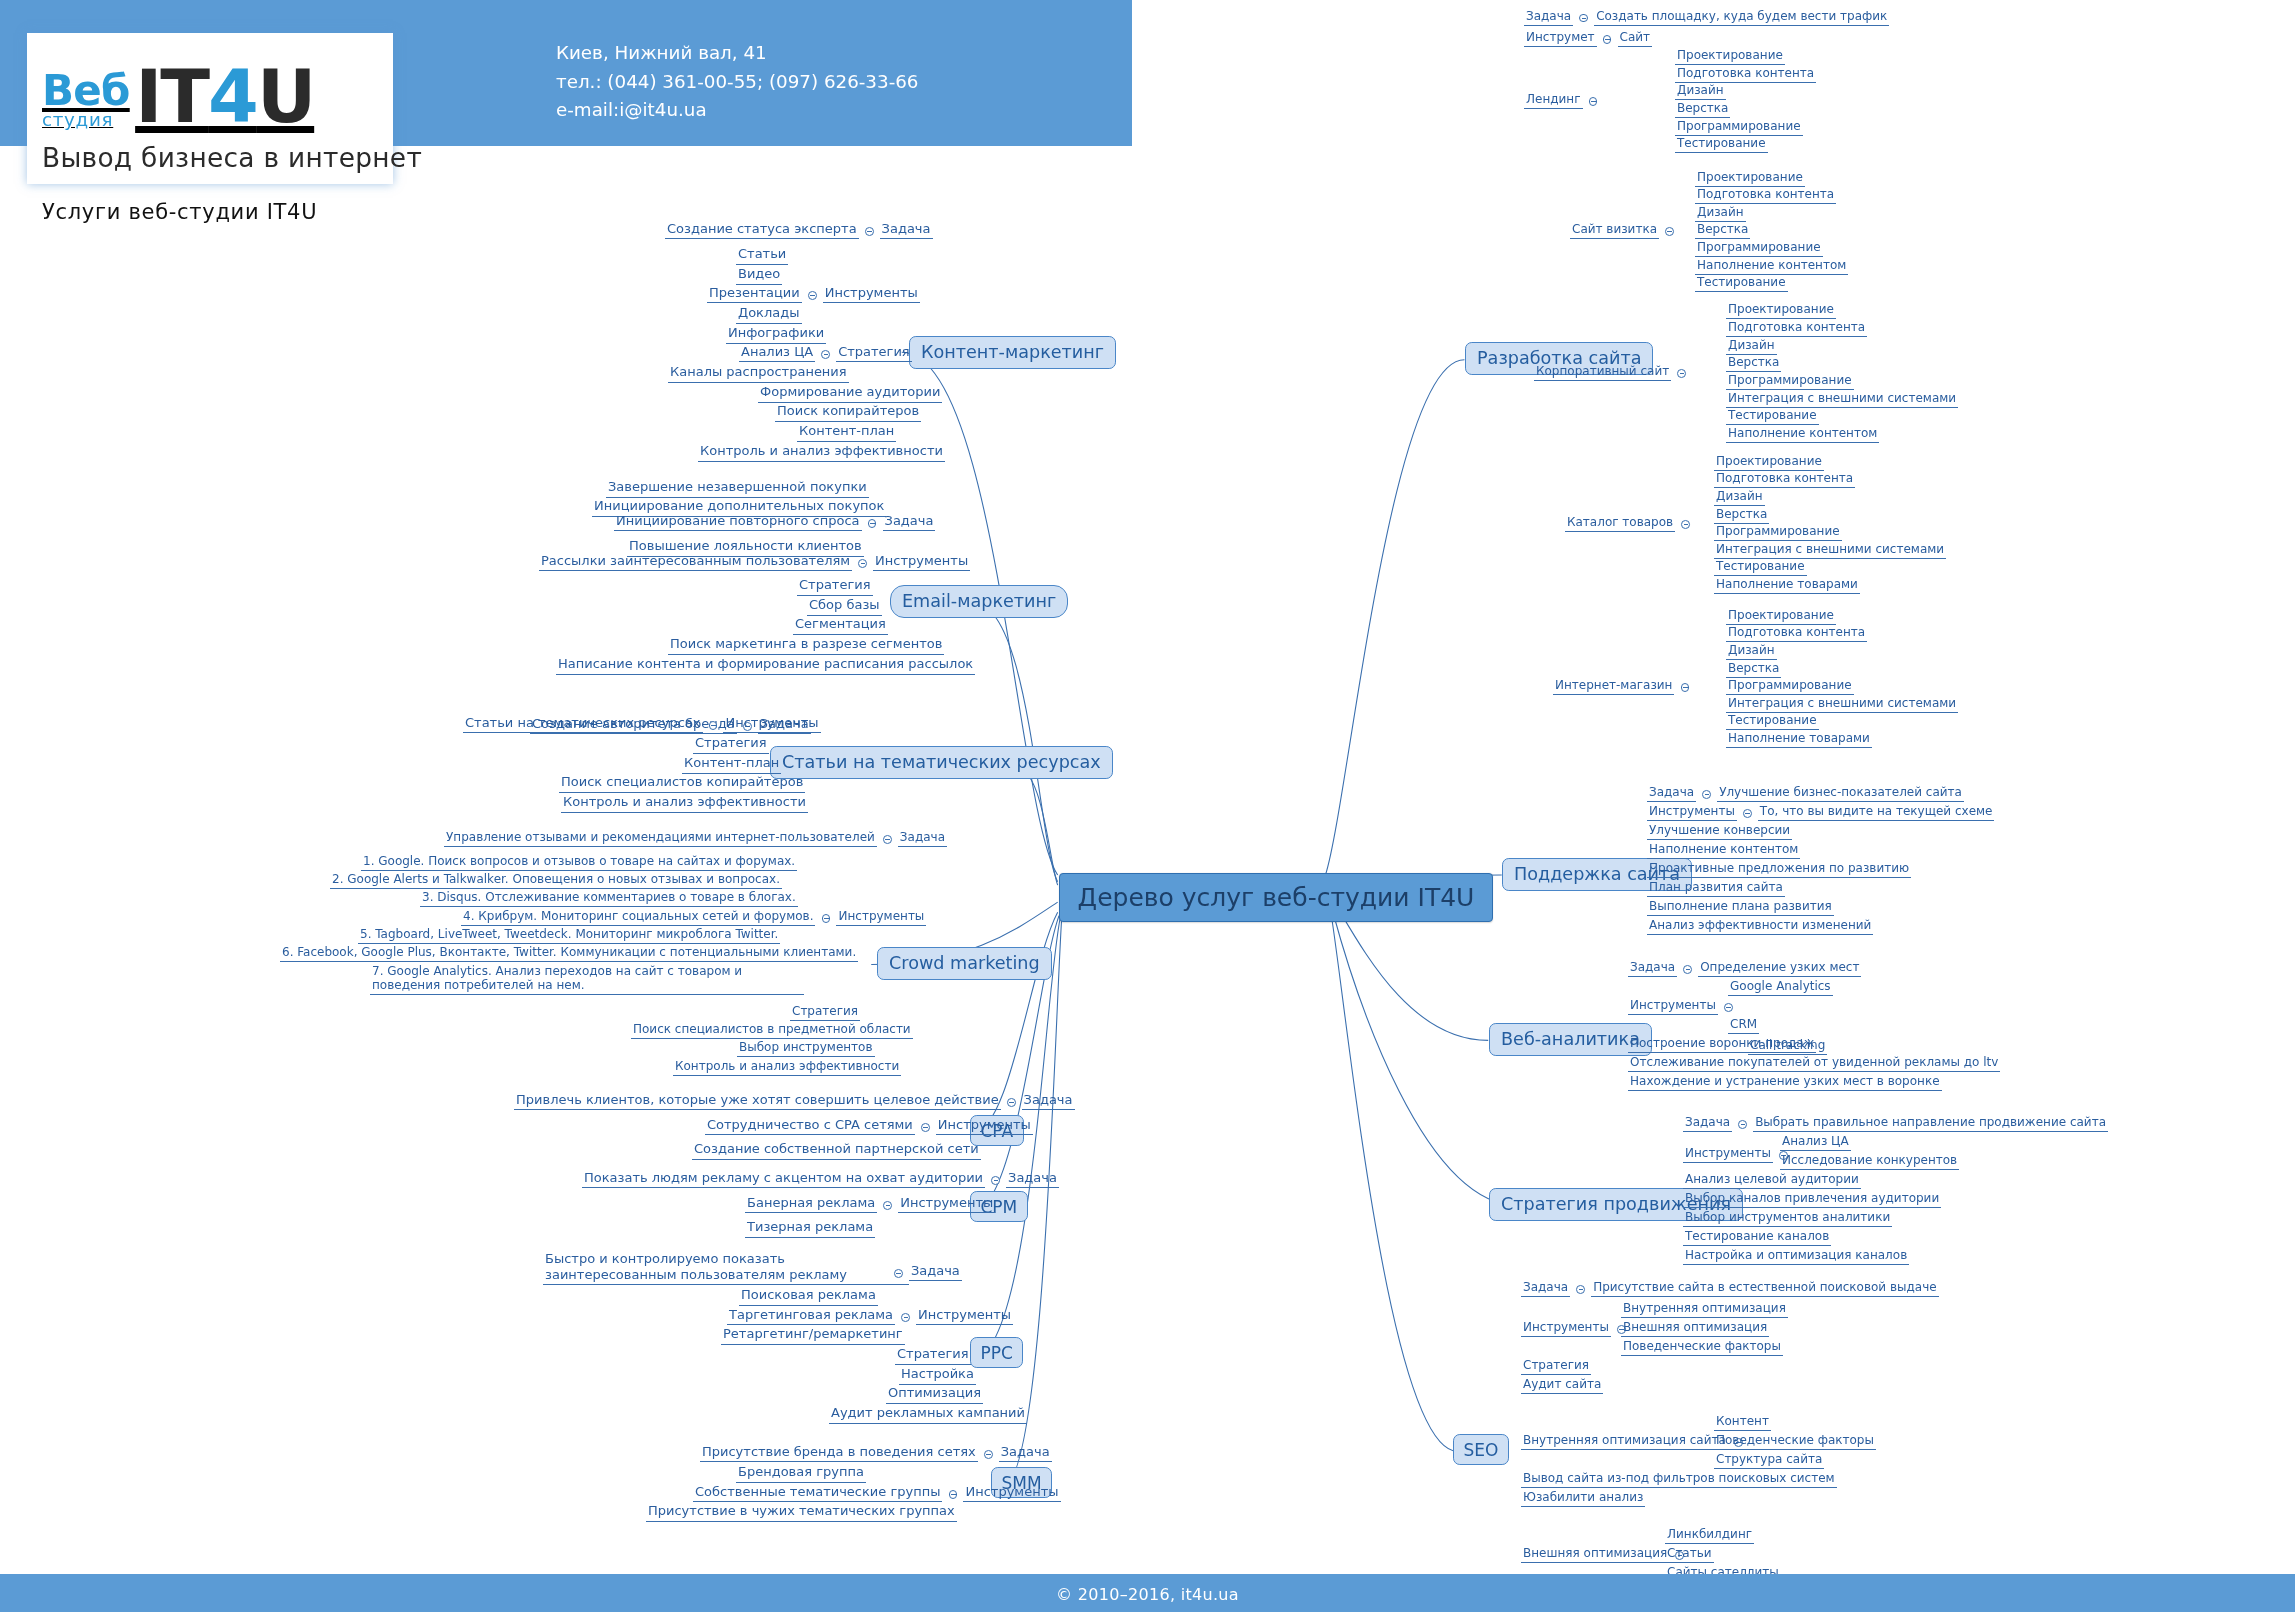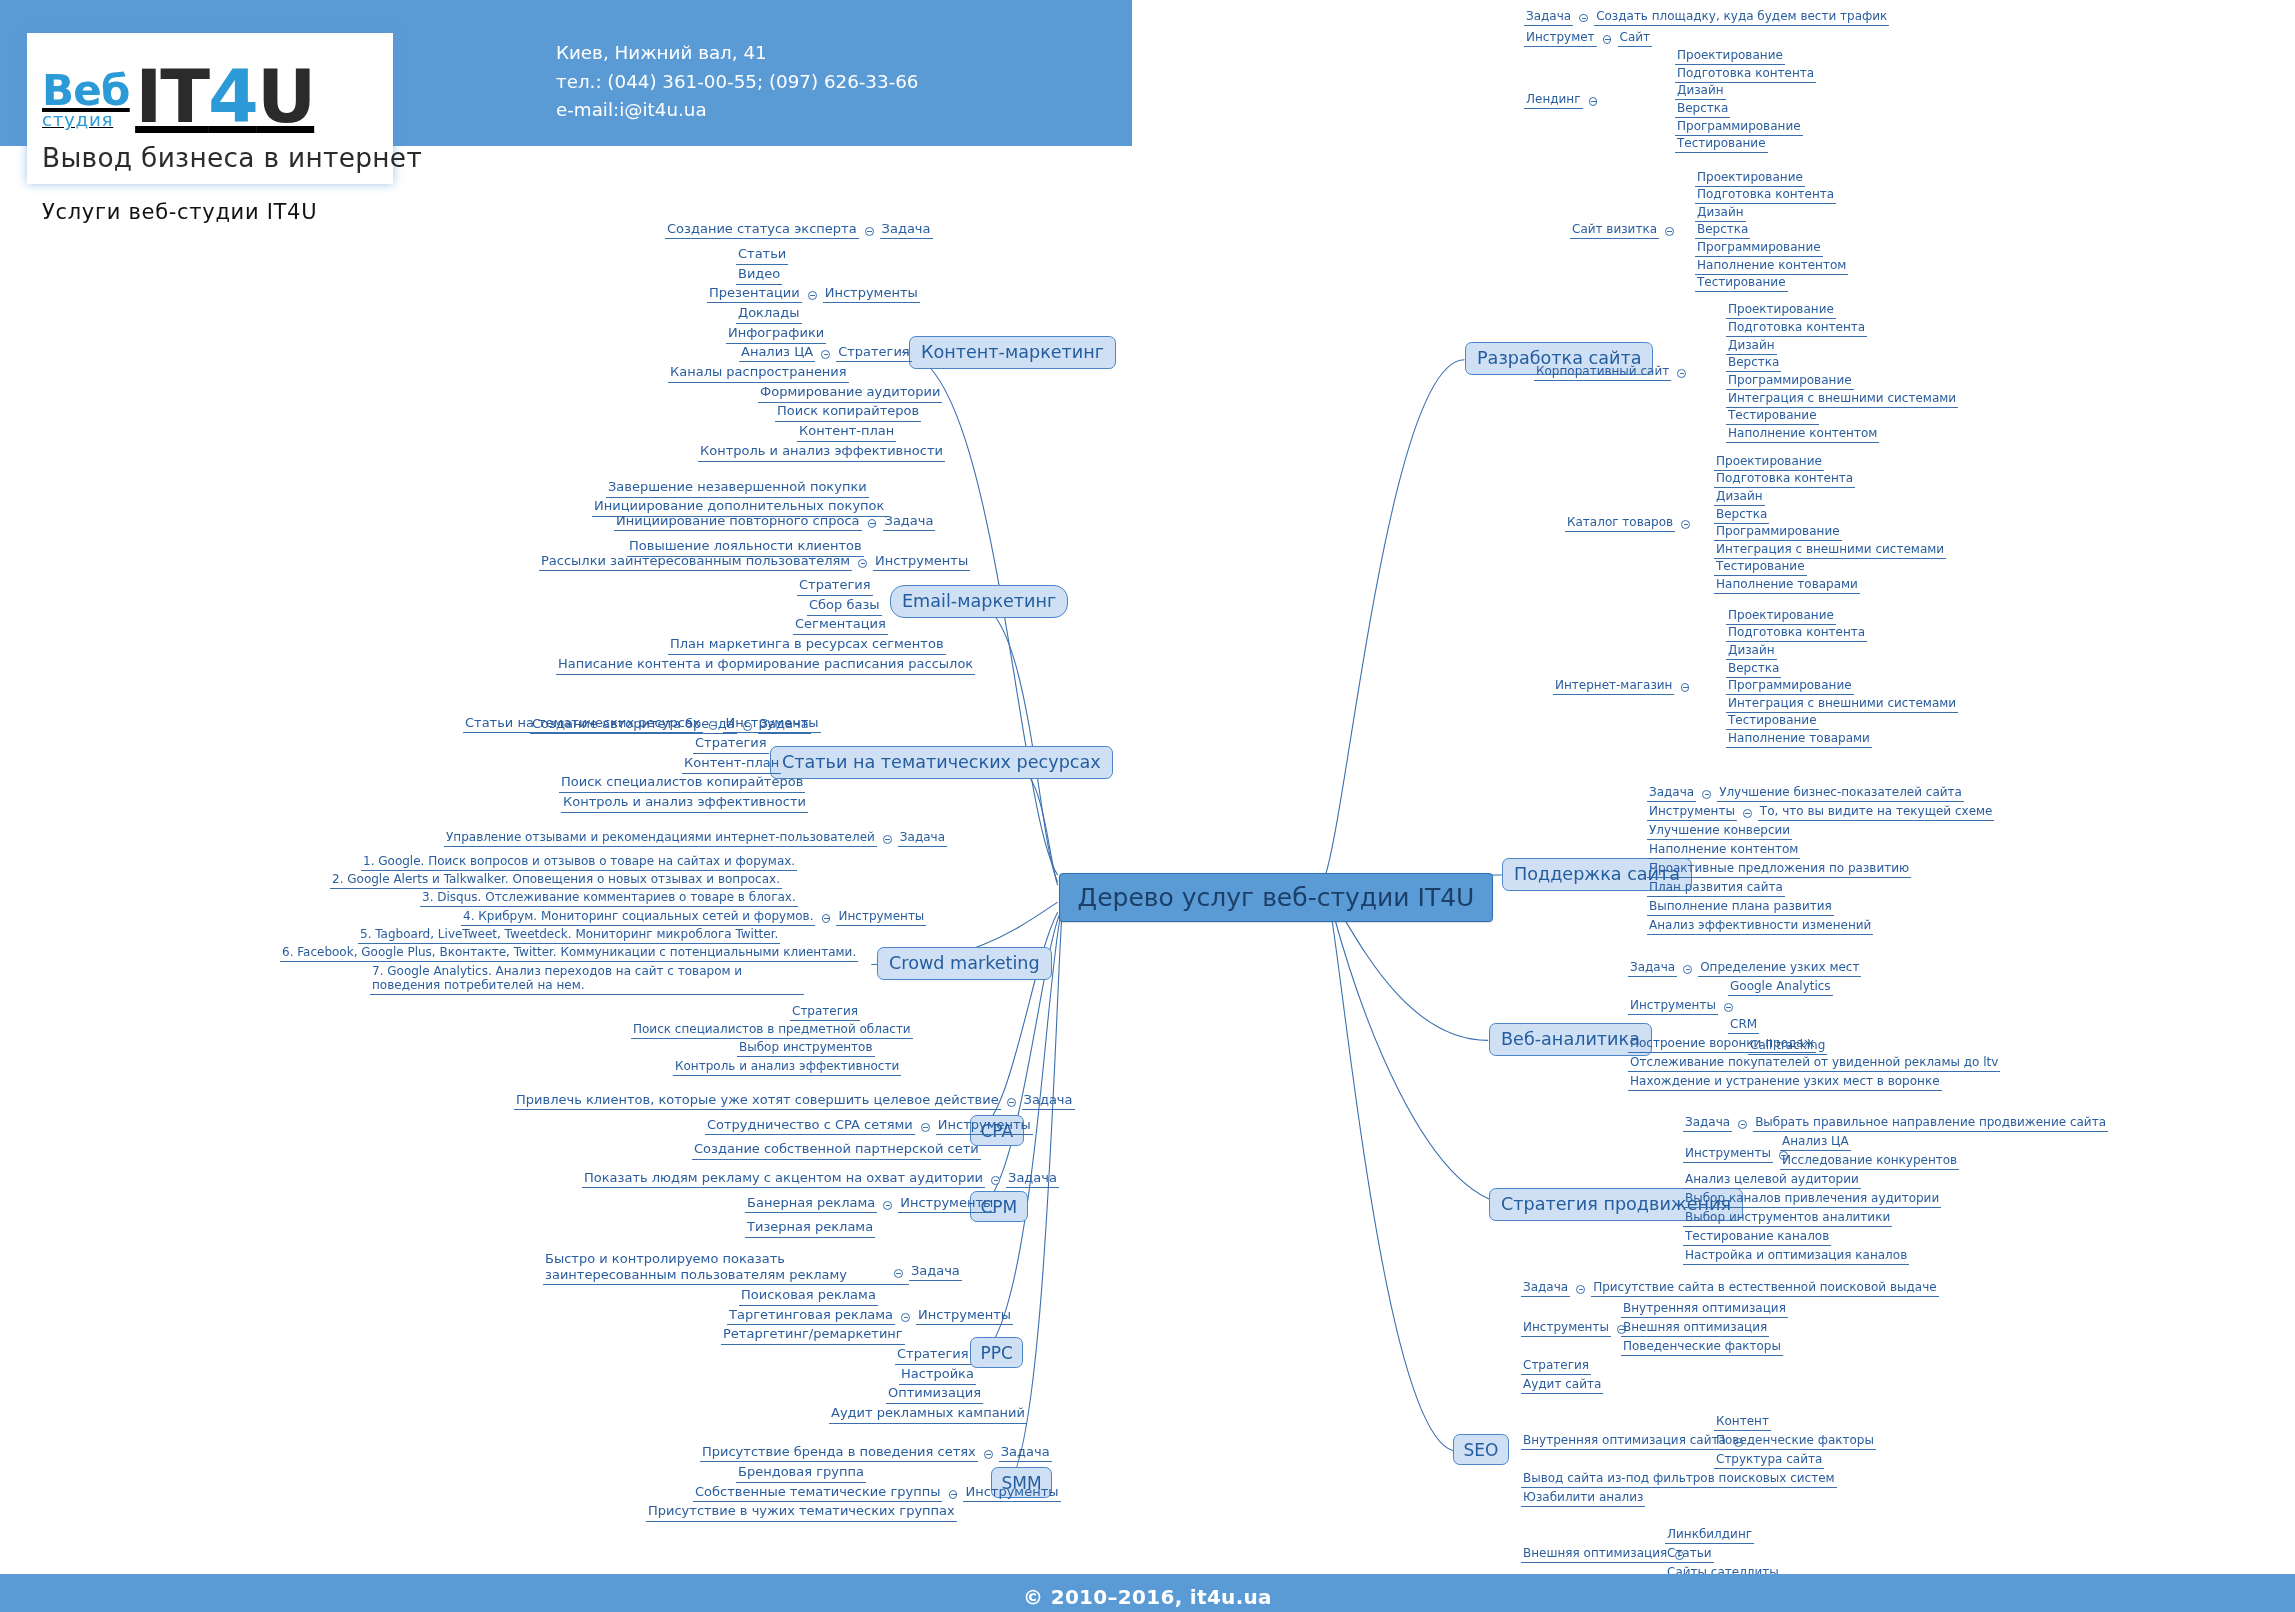--- a/index.html
+++ b/index.html
@@ -38,21 +38,21 @@
     position:absolute; left:556px; top:39px;
     color:#ffffff; font-size:18.3px; line-height:28.5px; white-space:nowrap;
   }
   
   #footer-band {
     position:absolute; left:0; bottom:0; width:2295px; height:39px;
     background:#5b9bd5;
   }
   #footer-text {
     position:absolute; width:100%; text-align:center; top:11px;
-    color:#ffffff; font-size:20px; letter-spacing:0.3px;font-weight:bold;
+    color:#ffffff; font-size:16px; letter-spacing:0.3px;
   }
   
   #map { position:absolute; left:0; top:0; width:2295px; height:1613px; }
   #links { position:absolute; left:0; top:0; width:2295px; height:1613px; pointer-events:none; }
 
   .node { position:absolute; white-space:nowrap; color:#2a5d9e; }
 
   
   .n-root {
     background:#5b9bd5; border:1px solid #2f6fb0; border-radius:4px;
@@ -181,21 +181,21 @@
 <div class="node n-leaf" style="left:627px; top:538px;">Повышение лояльности клиентов</div>
 
 <div class="node n-grp" style="left:539px; top:553px;">
   <span class="lbl">Рассылки заинтересованным пользователям</span>
   <span class="circ"></span>
   <span class="lbl">Инструменты</span>
 </div>
 <div class="node n-leaf" style="left:797px; top:577px;">Стратегия</div>
 <div class="node n-leaf" style="left:807px; top:597px;">Сбор базы</div>
 <div class="node n-leaf" style="left:793px; top:616px;">Сегментация</div>
-<div class="node n-leaf" style="left:668px; top:636px;">План маркетинга в ресурсах сегментов</div>
+<div class="node n-leaf" style="left:668px; top:636px;">Поиск маркетинга в разрезе сегментов</div>
 <div class="node n-leaf" style="left:556px; top:656px;">Написание контента и формирование расписания рассылок</div>
 
 <div class="node n-main" style="left:770px; top:746px;">Статьи на тематических ресурсах</div>
 
 <div class="node n-grp" style="left:530px; top:696px;margin-top:20px;">
   <span class="lbl">Создание авторитета бренда</span>
   <span class="circ"></span>
   <span class="lbl">Задача</span>
 </div>
 <div class="node n-grp" style="left:463px; top:715px;">

